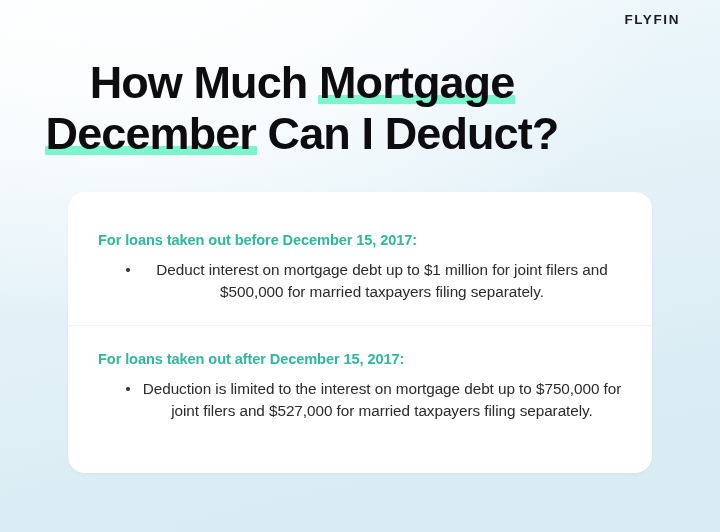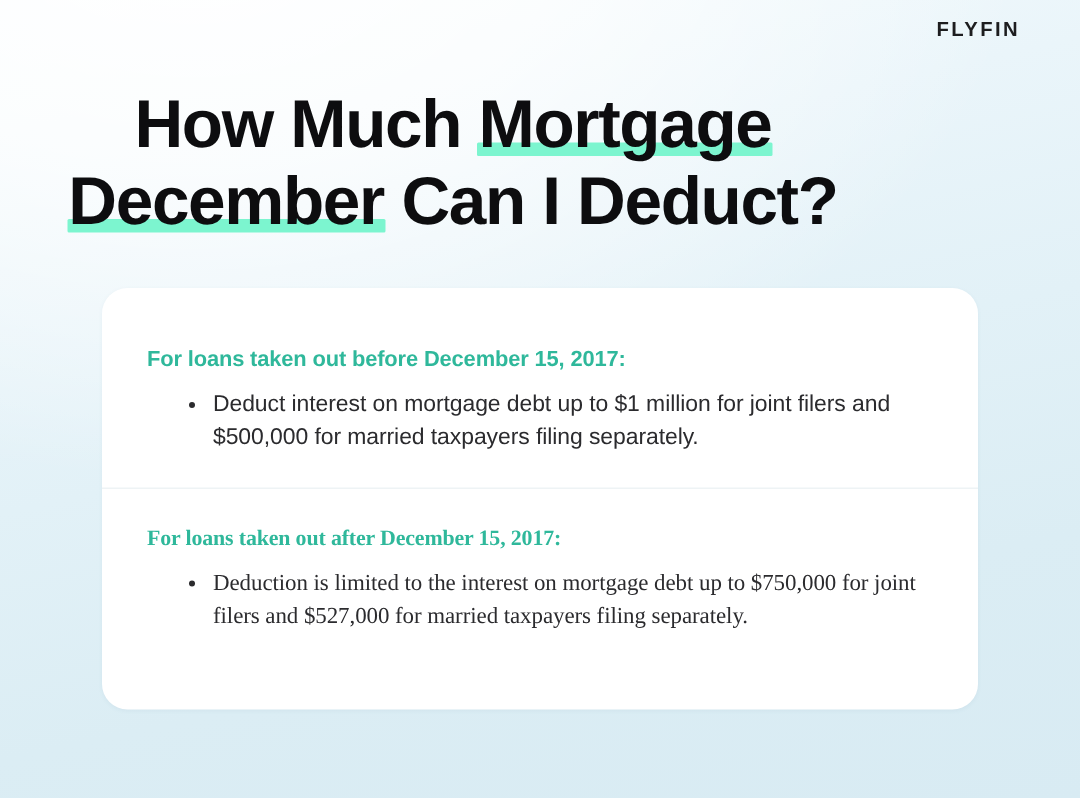--- a/index.html
+++ b/index.html
@@ -82,21 +82,21 @@
     border-radius: 17px;
     box-shadow: 0 1px 3px rgba(90,130,150,0.07);
     box-sizing: border-box;
     overflow: hidden;
   }
 
   .section {
     box-sizing: border-box;
   }
   .section-one { padding: 39px 30px 0 30px; }
-  .section-two { padding: 24px 30px 0 30px; font-family: Liberation Serif, serif; }
+  .section-two { padding: 24px 30px 0 30px; }
 
   .divider {
     height: 1px;
     background: #eef3f5;
     margin: 22px 0 0 0;
     width: 100%;
   }
 
   .section-head {
     font-size: 14.6px;
@@ -104,20 +104,21 @@
     color: #2fb89b;
     letter-spacing: -0.1px;
     line-height: 18px;
     margin: 0 0 10px 0;
   }
 
   ul.bullets {
     margin: 0;
     padding: 0 0 0 28px;
     list-style: none;
+    text-align: center;
   }
   ul.bullets li {
     position: relative;
     font-size: 15.3px;
     line-height: 22px;
     color: #2b2b2e;
     letter-spacing: -0.05px;
     padding-left: 16px;
     max-width: 505px;
   }

